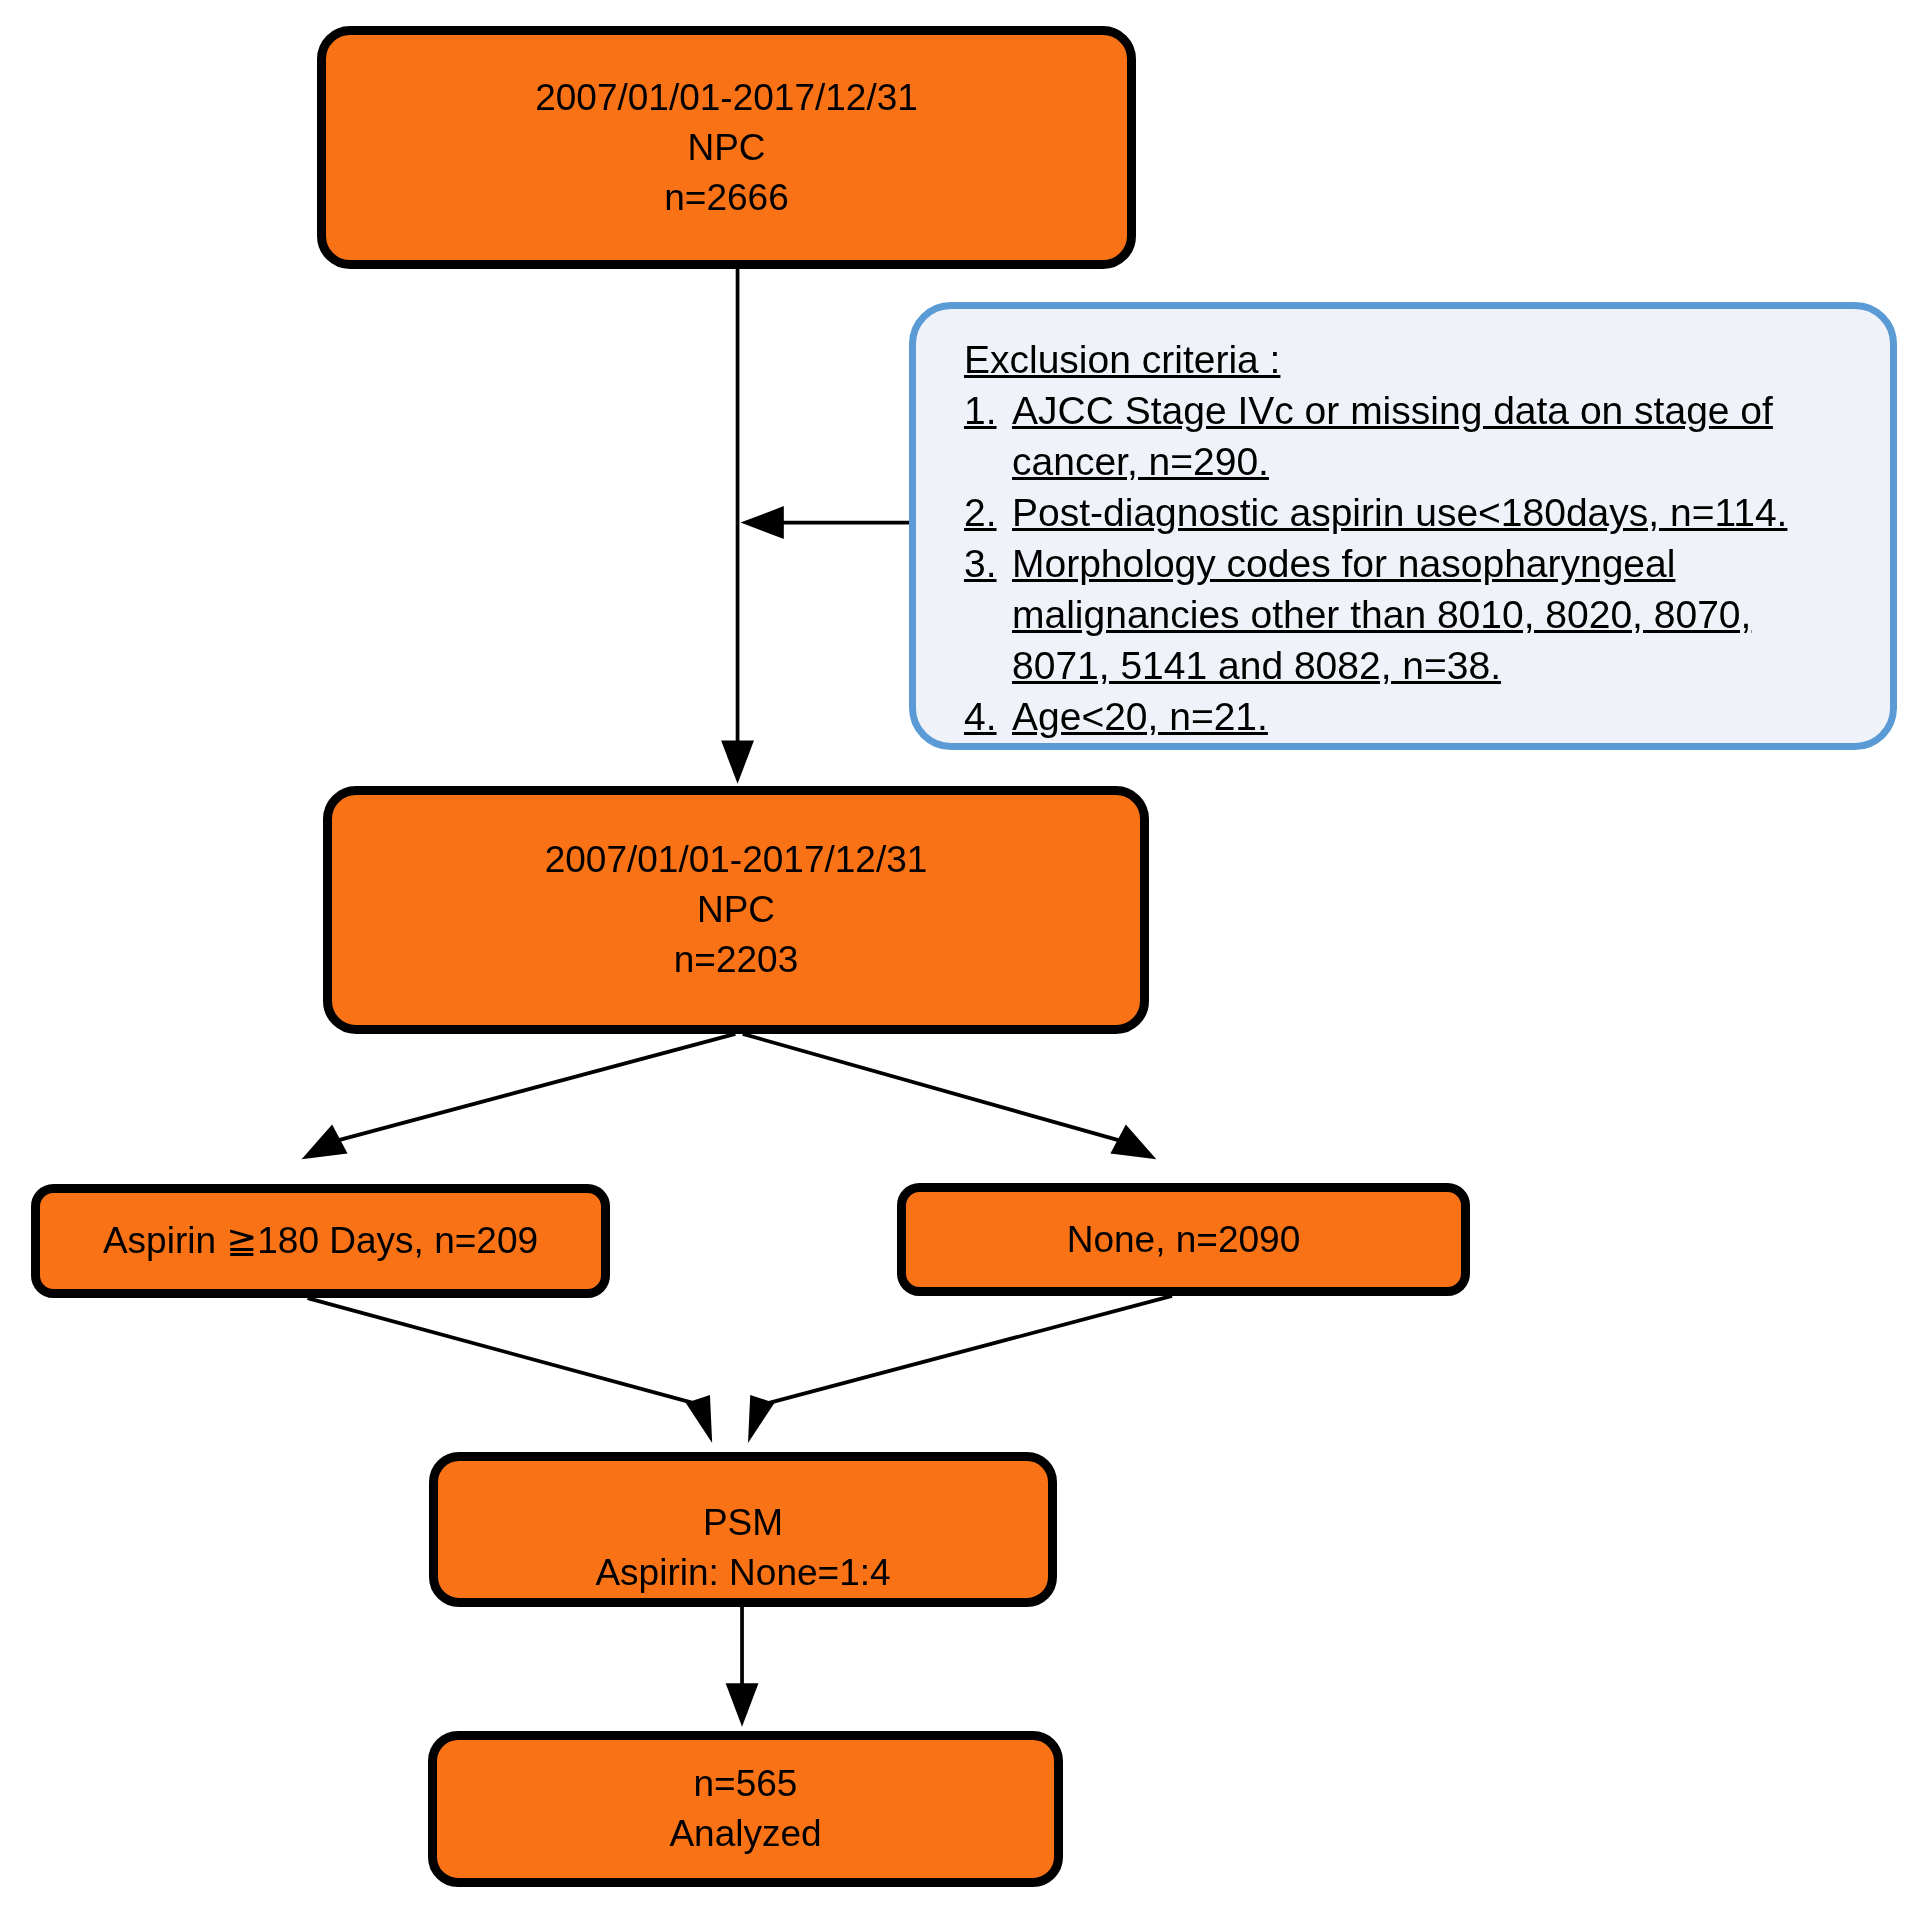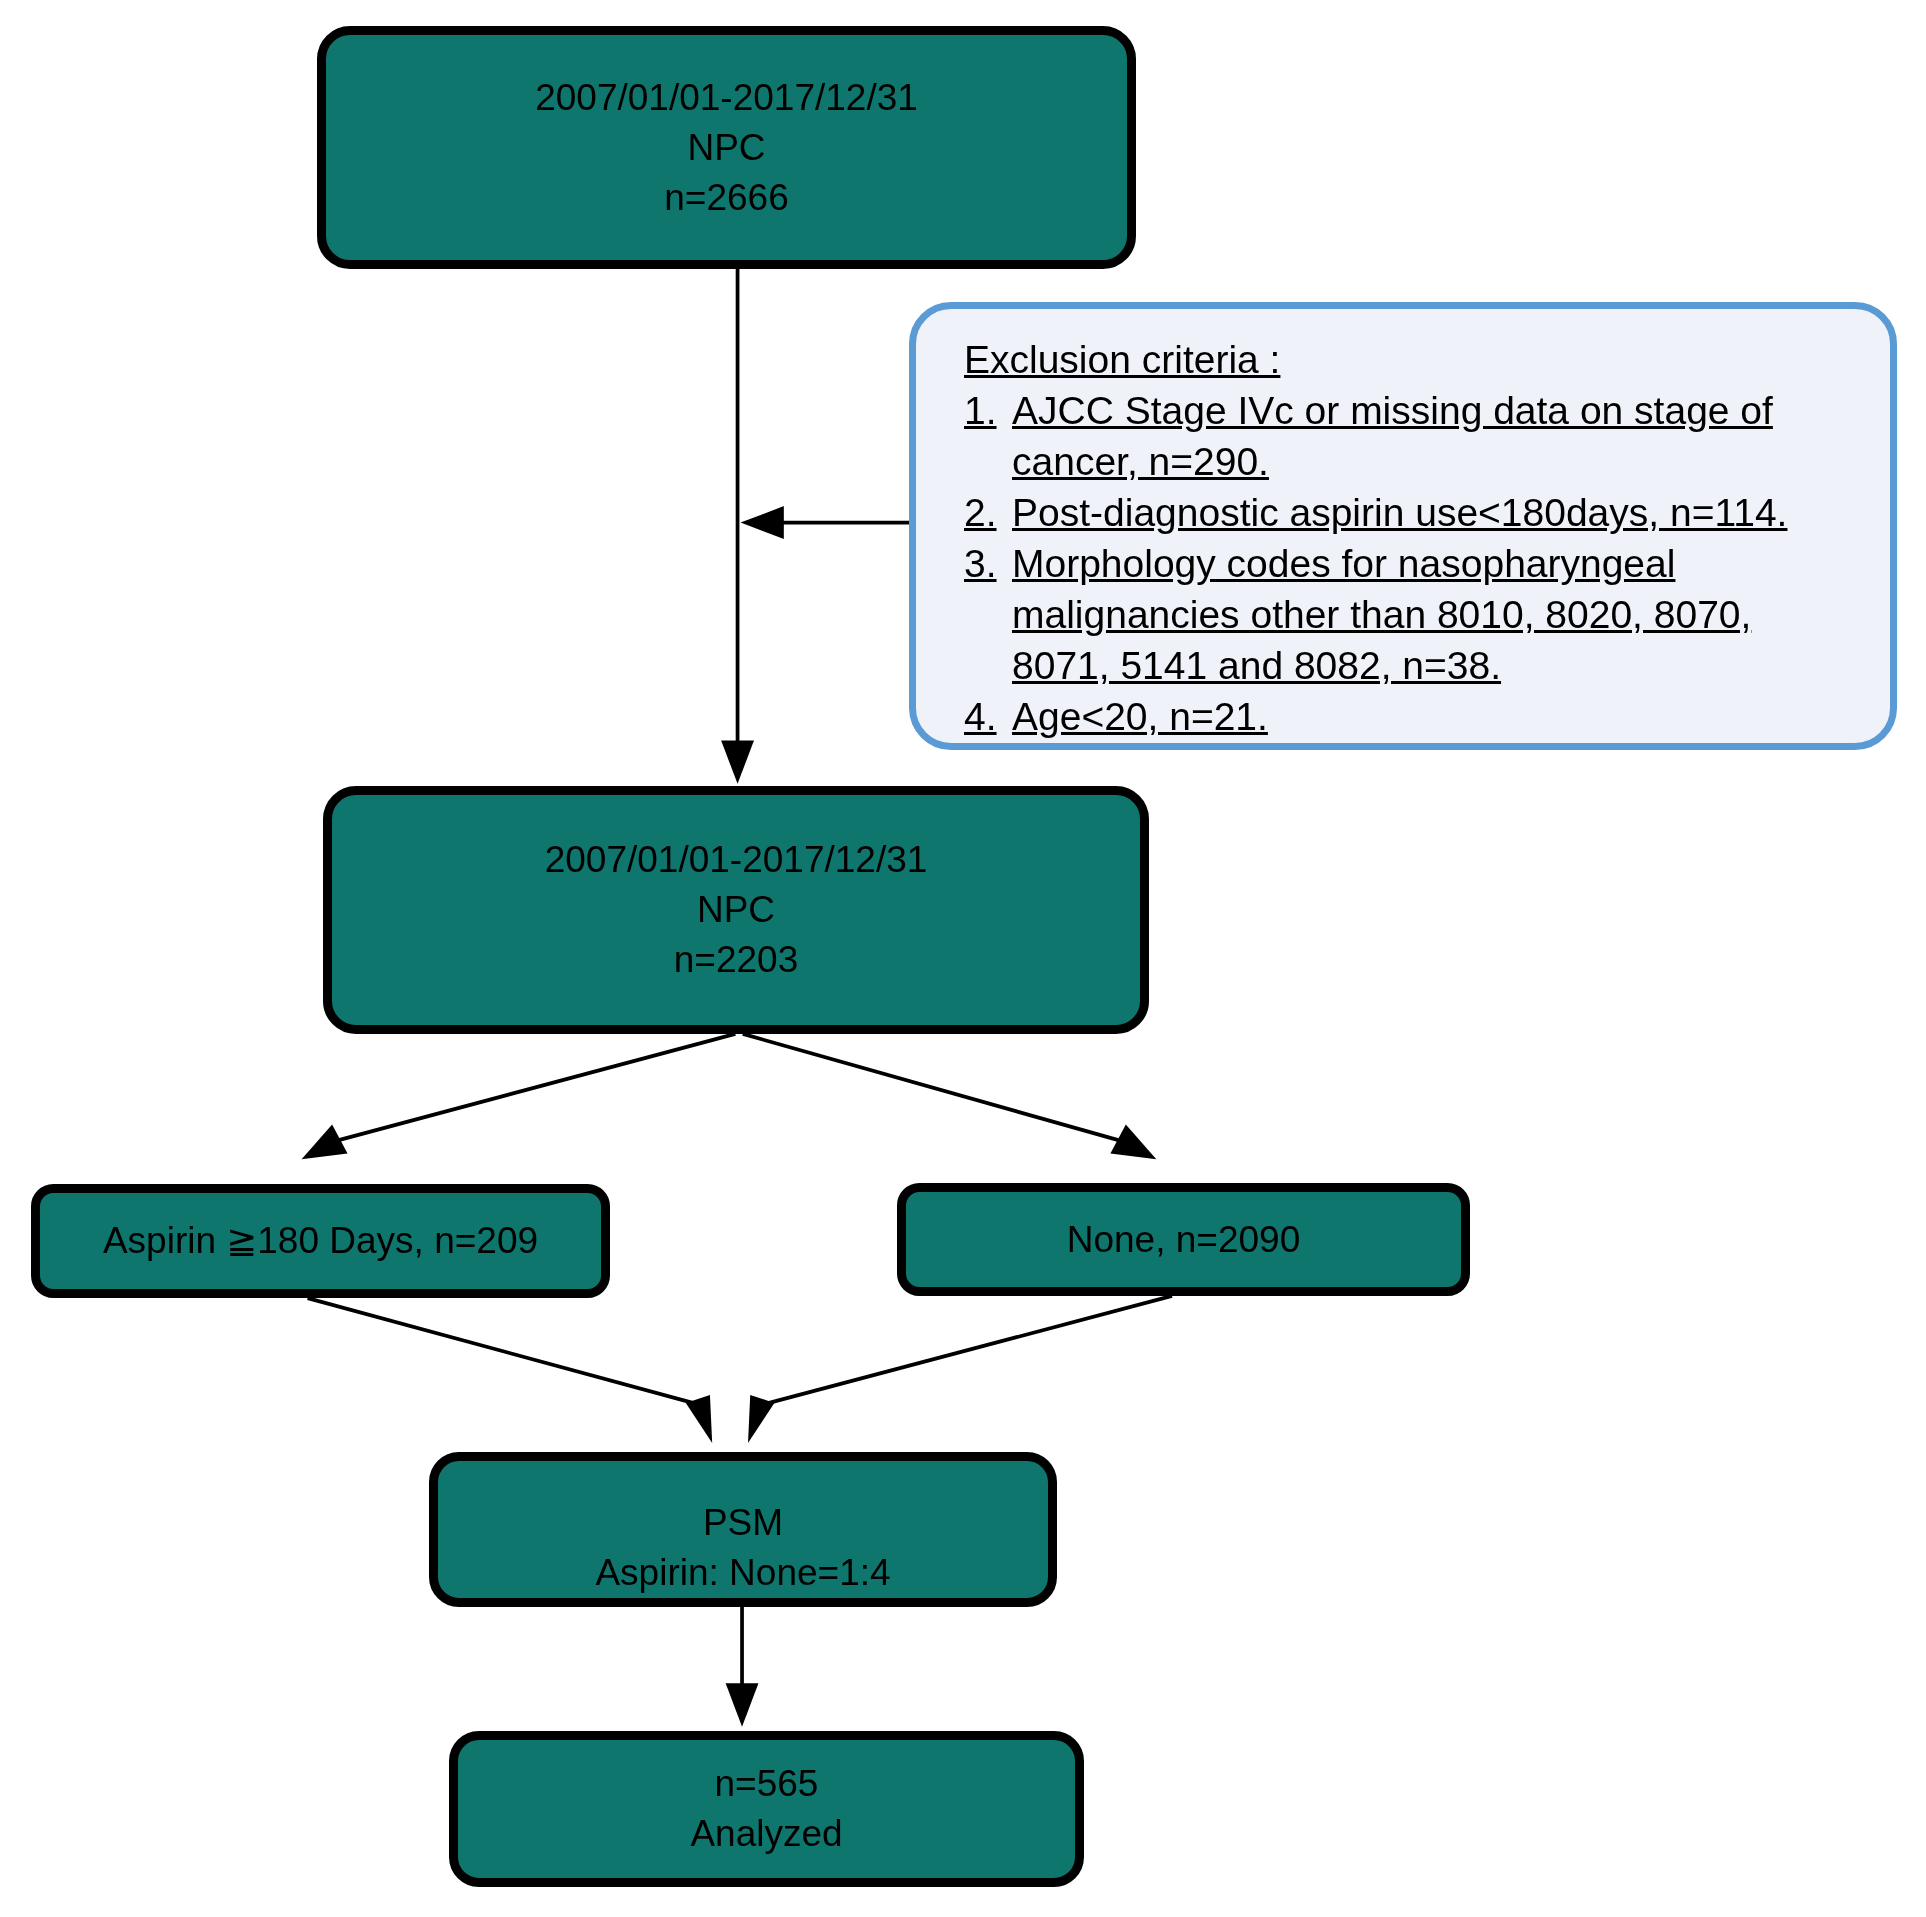--- a/index.html
+++ b/index.html
@@ -8,21 +8,21 @@
     width:1926px;height:1917px;
     background:#ffffff;
     font-family:"Liberation Sans","DejaVu Sans",sans-serif;
     color:#000;
     overflow:hidden;
   }
   .arrows{position:absolute;left:0;top:0;width:1926px;height:1917px;}
   .fbox{
     position:absolute;
     box-sizing:border-box;
-    background:#0f766e;
+    background:#f97316;
     border:9.7px solid #000;
     border-radius:33px;
     display:flex;flex-direction:column;
     align-items:center;justify-content:center;
     text-align:center;
     font-size:37px;line-height:50px;
     white-space:nowrap;
   }
   .fbox--small{border-radius:22.4px;}
   .excl{
@@ -126,19 +126,19 @@
 
   <div class="fbox fbox--small" style="left:897px;top:1183px;width:573px;height:113px;">
     <div>None, n=2090</div>
   </div>
 
   <div class="fbox fbox--small" style="left:429px;top:1452px;width:628px;height:155px;border-radius:30px;justify-content:flex-end;">
     <div>PSM</div>
     <div>Aspirin: None=1:4</div>
   </div>
 
-  <div class="fbox fbox--small" style="left:449px;top:1731px;width:635px;height:156px;border-radius:30px;">
+  <div class="fbox fbox--small" style="left:428px;top:1731px;width:635px;height:156px;border-radius:30px;">
     <div>n=565</div>
     <div>Analyzed</div>
   </div>
 
 </div>
 
 
 </body></html>

